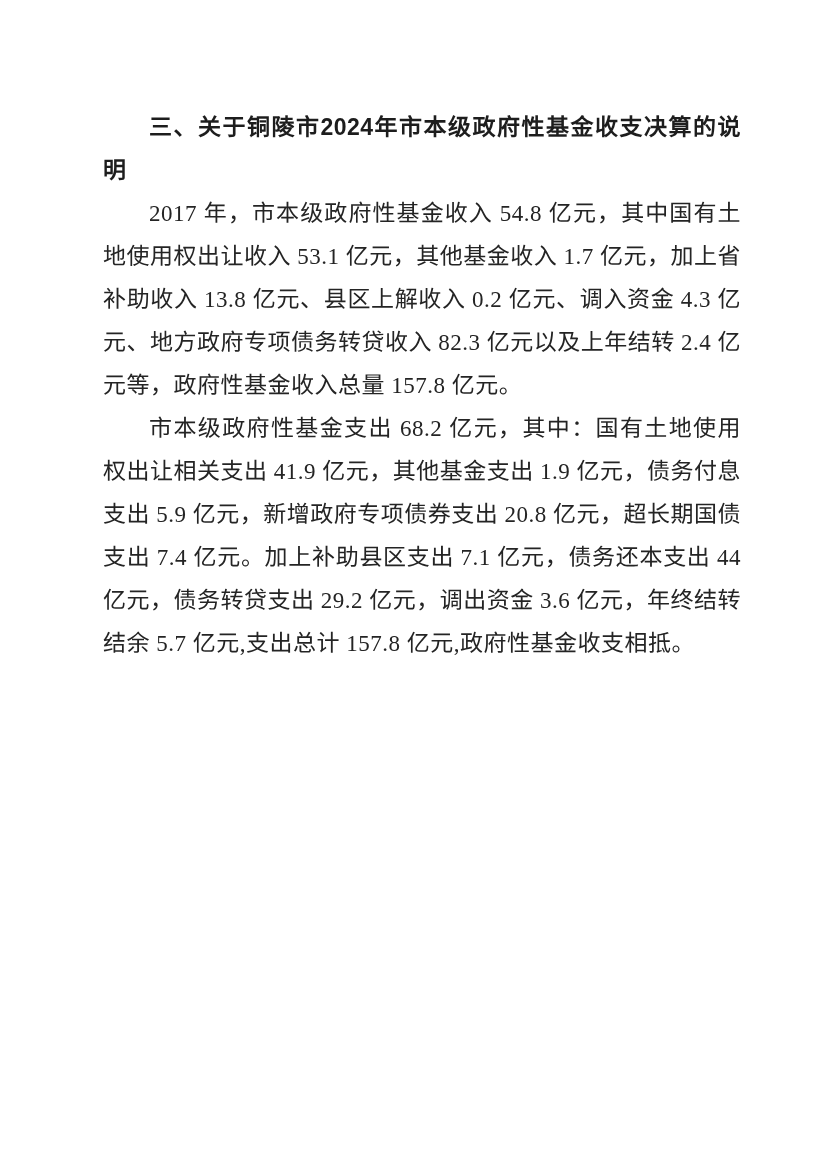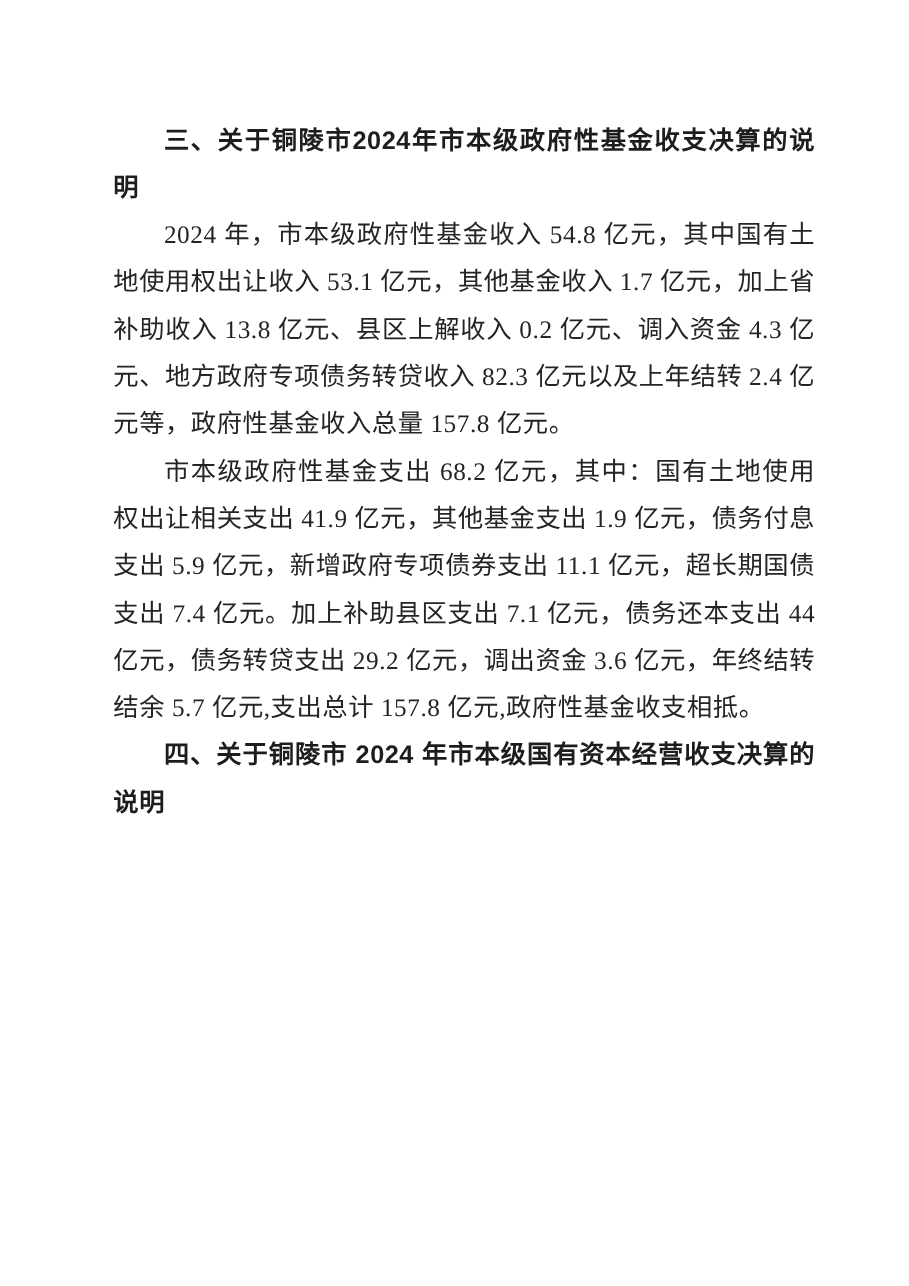--- a/index.html
+++ b/index.html
@@ -47,21 +47,20 @@
   }
 </style>
 </head>
 <body>
 
 <div class="page">
   <div class="doc-body">
 
     <h2 class="doc-heading">三、关于铜陵市2024年市本级政府性基金收支决算的说明</h2>
 
-    <p class="doc-paragraph">2024 年，市本级政府性基金收入 54.8 亿元，其中国有土地使用权出让收入 53.1 亿元，其他基金收入 1.7 亿元，加上省补助收入 13.8 亿元、县区上解收入 0.2 亿元、调入资金 4.3 亿元、地方政府专项债务转贷收入 82.3 亿元以及上年结转 2.4 亿元等，政府性基金收入总量 157.8 亿元。</p>
+    <p class="doc-paragraph">2017 年，市本级政府性基金收入 54.8 亿元，其中国有土地使用权出让收入 53.1 亿元，其他基金收入 1.7 亿元，加上省补助收入 13.8 亿元、县区上解收入 0.2 亿元、调入资金 4.3 亿元、地方政府专项债务转贷收入 82.3 亿元以及上年结转 2.4 亿元等，政府性基金收入总量 157.8 亿元。</p>
 
-    <p class="doc-paragraph">市本级政府性基金支出 68.2 亿元，其中：国有土地使用权出让相关支出 41.9 亿元，其他基金支出 1.9 亿元，债务付息支出 5.9 亿元，新增政府专项债券支出 11.1 亿元，超长期国债支出 7.4 亿元。加上补助县区支出 7.1 亿元，债务还本支出 44 亿元，债务转贷支出 29.2 亿元，调出资金 3.6 亿元，年终结转结余 5.7 亿元,支出总计 157.8 亿元,政府性基金收支相抵。</p>
+    <p class="doc-paragraph">市本级政府性基金支出 68.2 亿元，其中：国有土地使用权出让相关支出 41.9 亿元，其他基金支出 1.9 亿元，债务付息支出 5.9 亿元，新增政府专项债券支出 20.8 亿元，超长期国债支出 7.4 亿元。加上补助县区支出 7.1 亿元，债务还本支出 44 亿元，债务转贷支出 29.2 亿元，调出资金 3.6 亿元，年终结转结余 5.7 亿元,支出总计 157.8 亿元,政府性基金收支相抵。</p>
 
-    <h2 class="doc-heading">四、关于铜陵市 2024 年市本级国有资本经营收支决算的说明</h2>
 
 
   </div>
 </div>
 
 </body></html>

